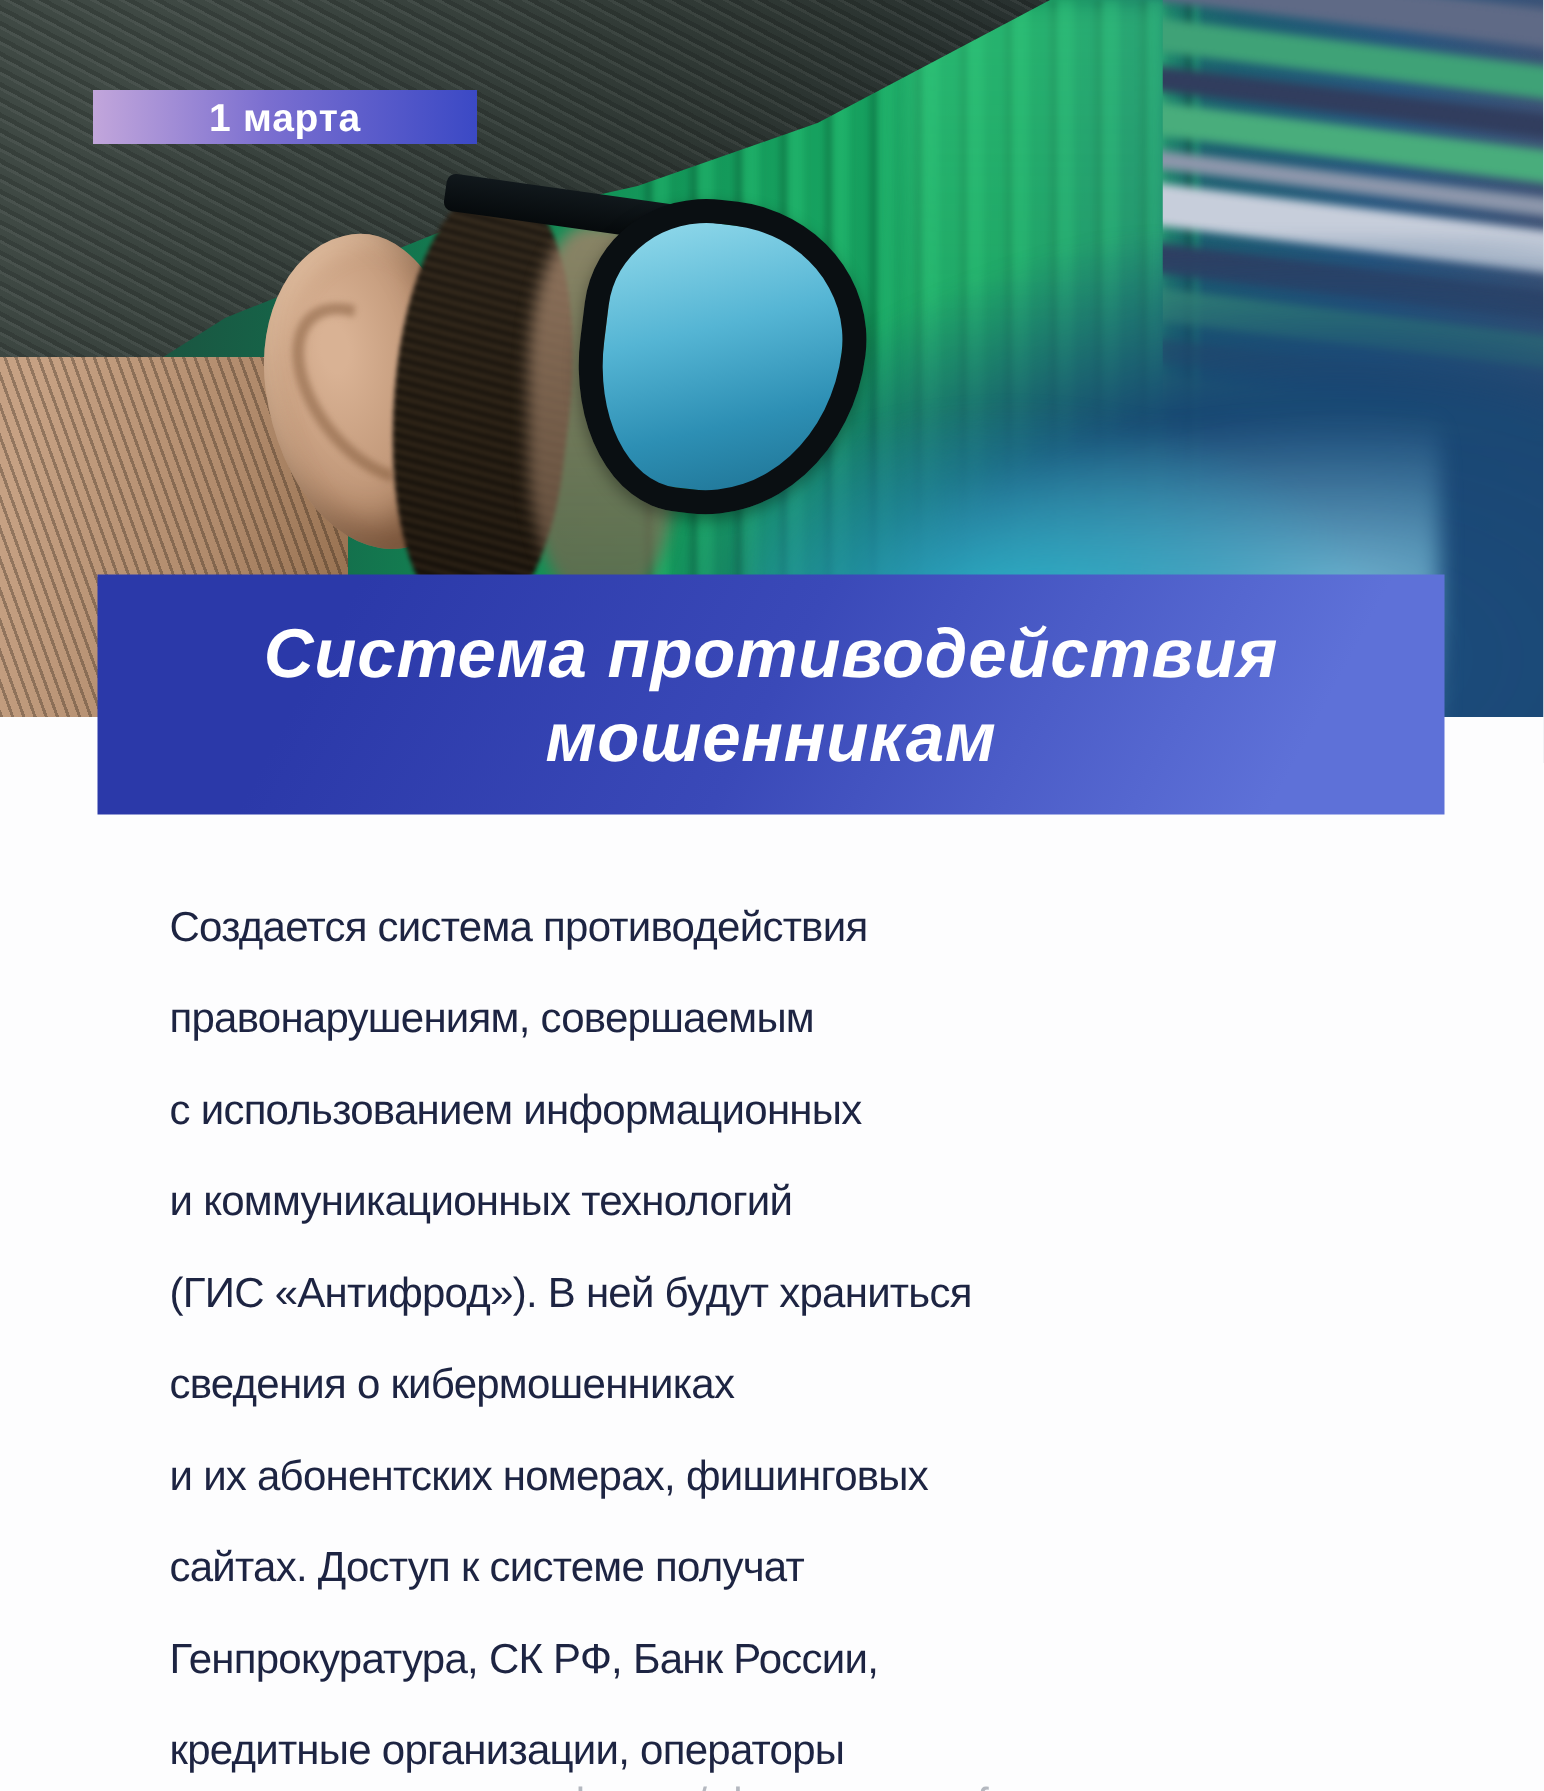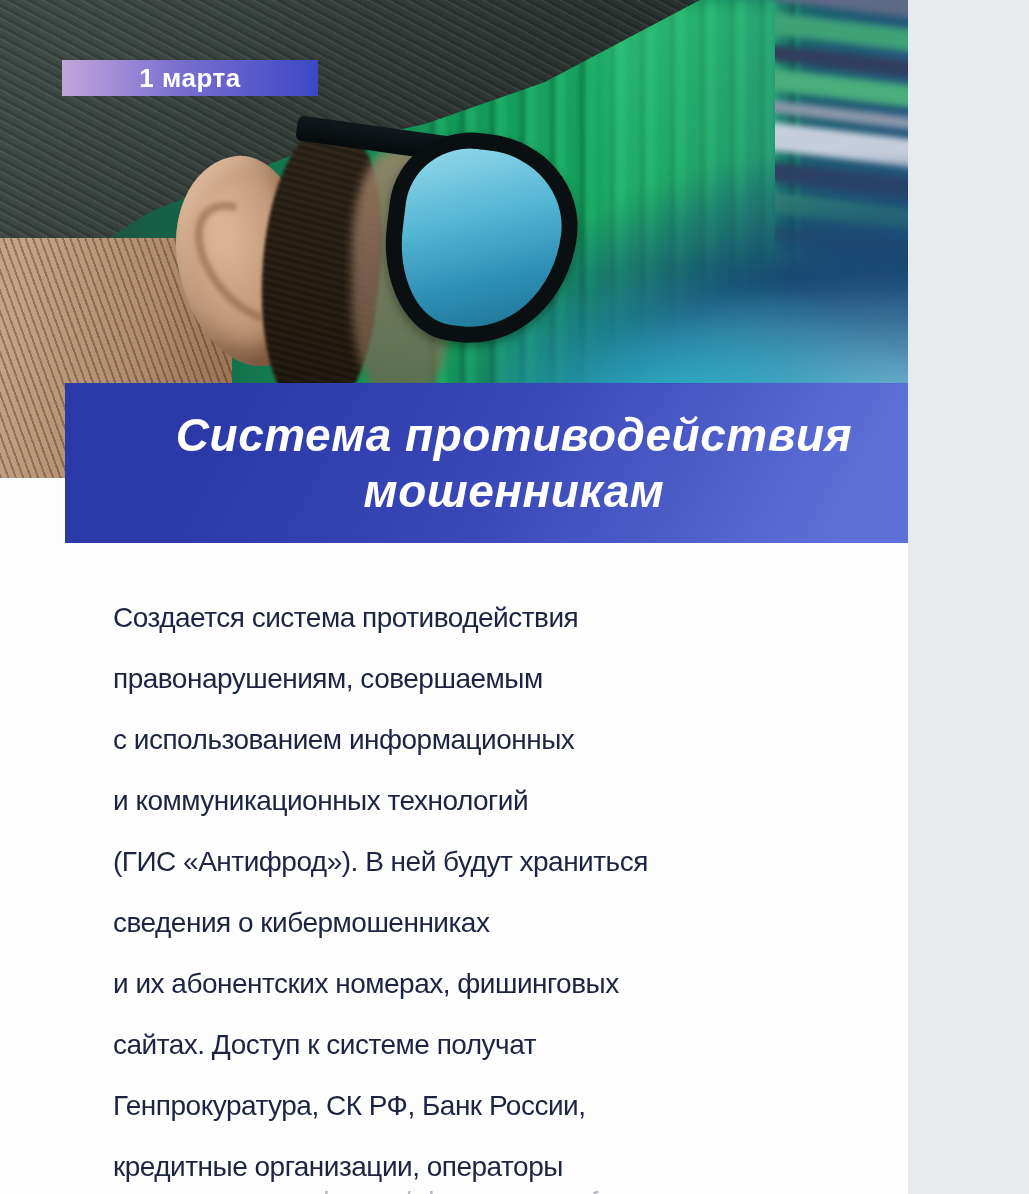--- a/index.html
+++ b/index.html
@@ -1,17 +1,17 @@
 <!DOCTYPE html>
 <html lang="ru" style="--page-bg: #fdfdfe; --badge-grad-left: #c2a6db; --badge-grad-right: #3b49c5; --banner-grad-top: #2b39a9; --banner-grad-bottom: #5e71d8; --body-text-color: #1d2442; --screen-green: #18a763; --teal-glow: #2abecd;"><head>
 <meta charset="utf-8">
 <style>
   html,body{margin:0;padding:0;background:#e9eaee;}
   .card{
-    position:relative;width:908px;height:1194px;overflow:hidden;
+    position:relative;width:1029px;height:1194px;overflow:hidden;
     background:var(--page-bg,#fdfdfe);
     font-family:"Liberation Sans",sans-serif;
   }
 
   
   .photo{
     position:absolute;left:0;top:0;width:1029px;height:478px;overflow:hidden;
     background:linear-gradient(97deg,
       #233c35 0%, #14684a 22%, #129257 38%, #19a763 52%,
       #12925a 63%, #1c5e71 76%, #28567e 86%, #455072 100%);

